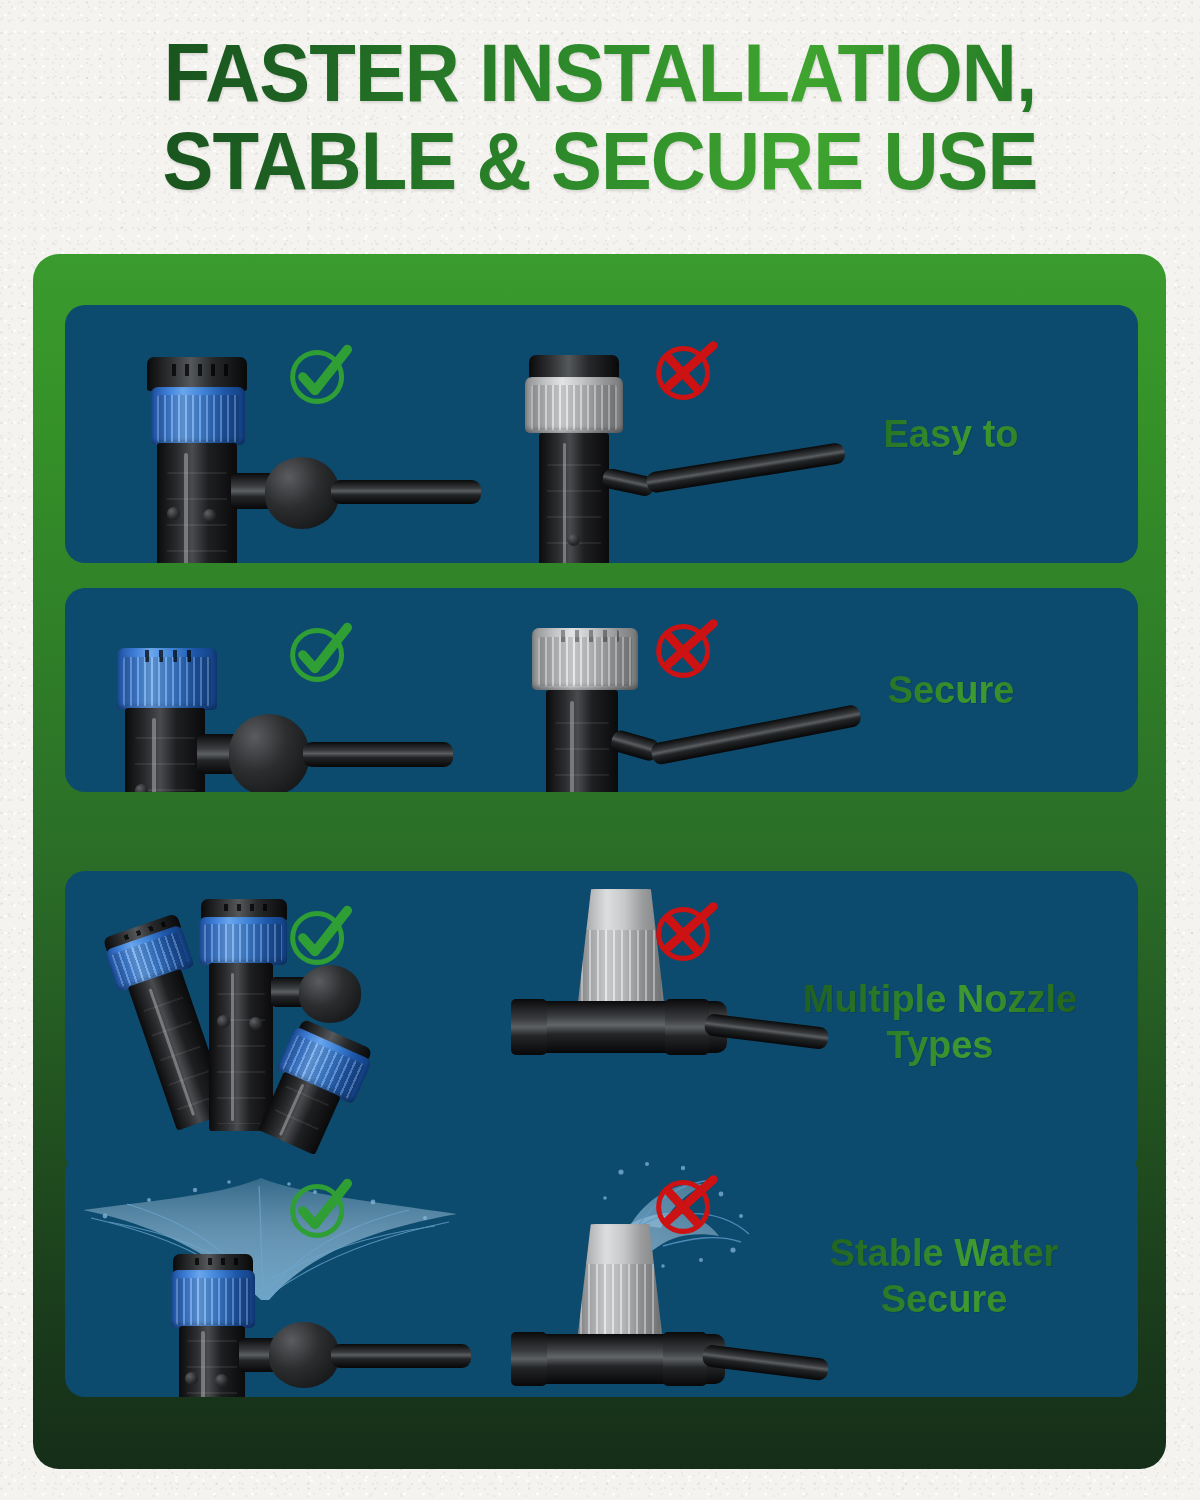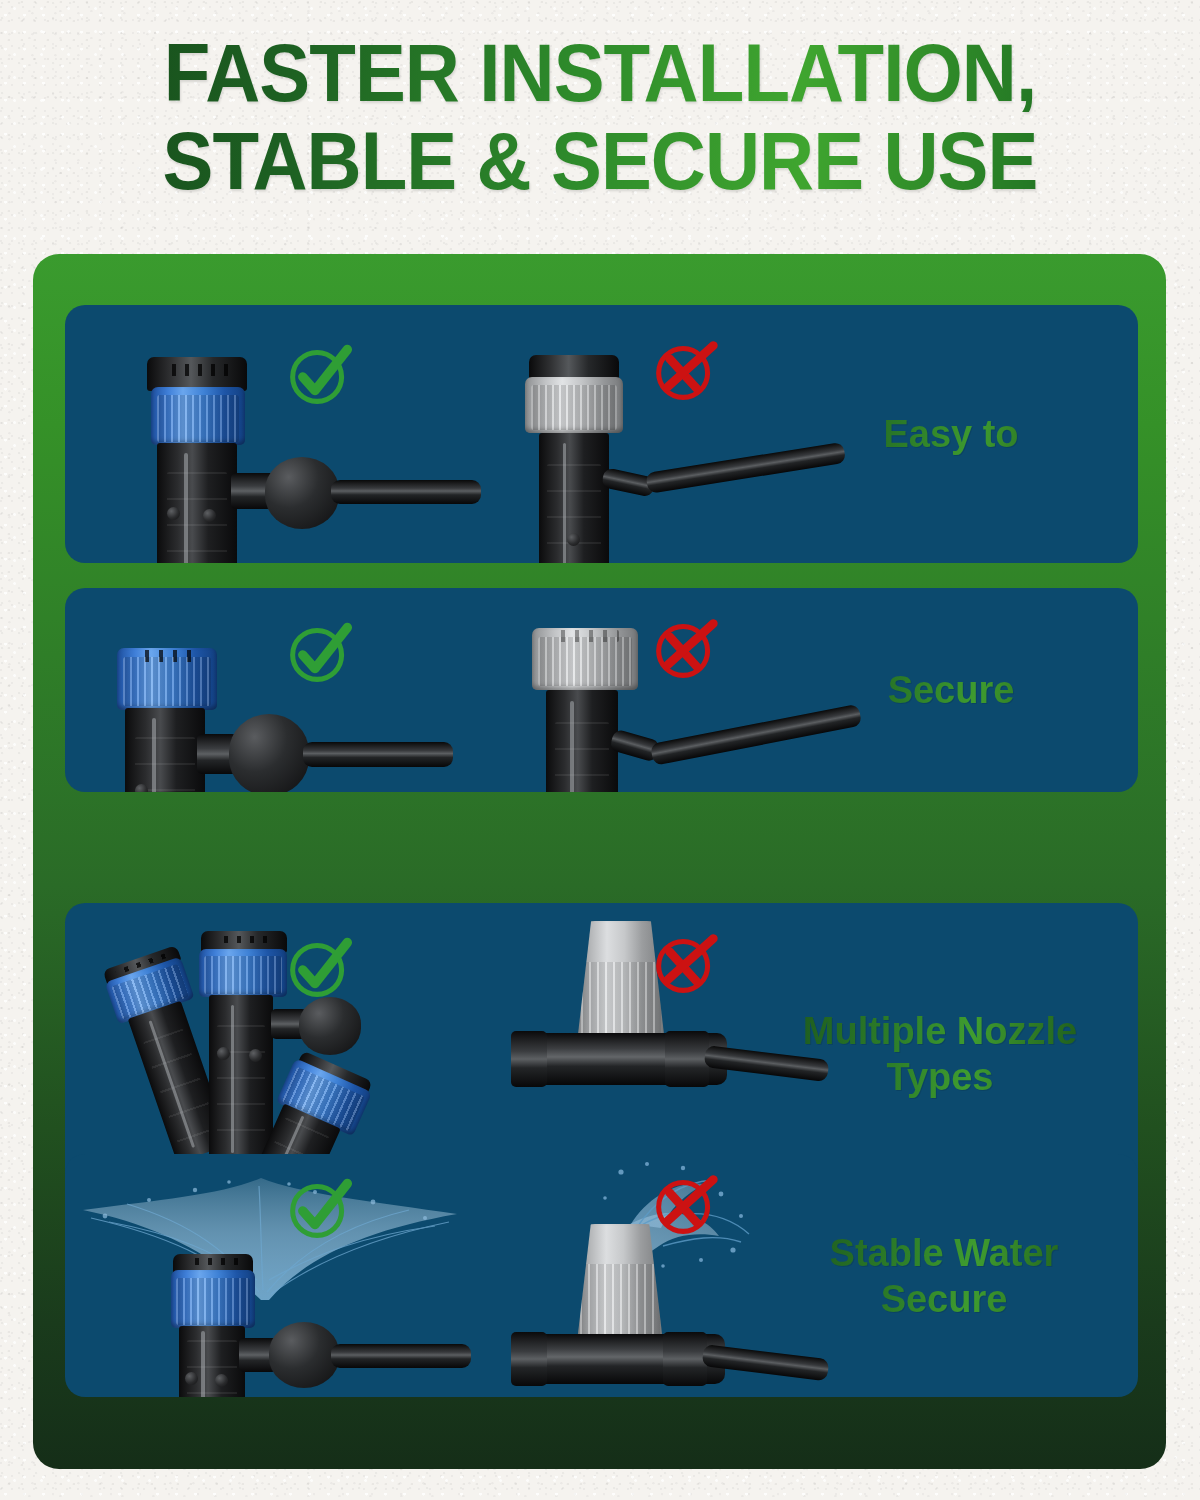--- a/index.html
+++ b/index.html
@@ -66,21 +66,21 @@
   .card {
     position:absolute;
     left:65px; width:1073px;
     background:#0c4a6e;
     border-radius:20px;
     z-index:3;
     overflow:hidden;
   }
   #card-1 { top:305px; height:258px; }
   #card-2 { top:588px; height:204px; }
-  #card-3 { top:871px; height:302px;margin-top:32px; }
+  #card-3 { top:871px; height:302px; }
   #card-4 { top:1154px; height:243px; }
 
   .card-media { position:absolute; inset:0; }
 
   .label {
     position:absolute;
     right:22px; top:50%;
     transform:translateY(-50%);
     width:330px;
     text-align:center;

